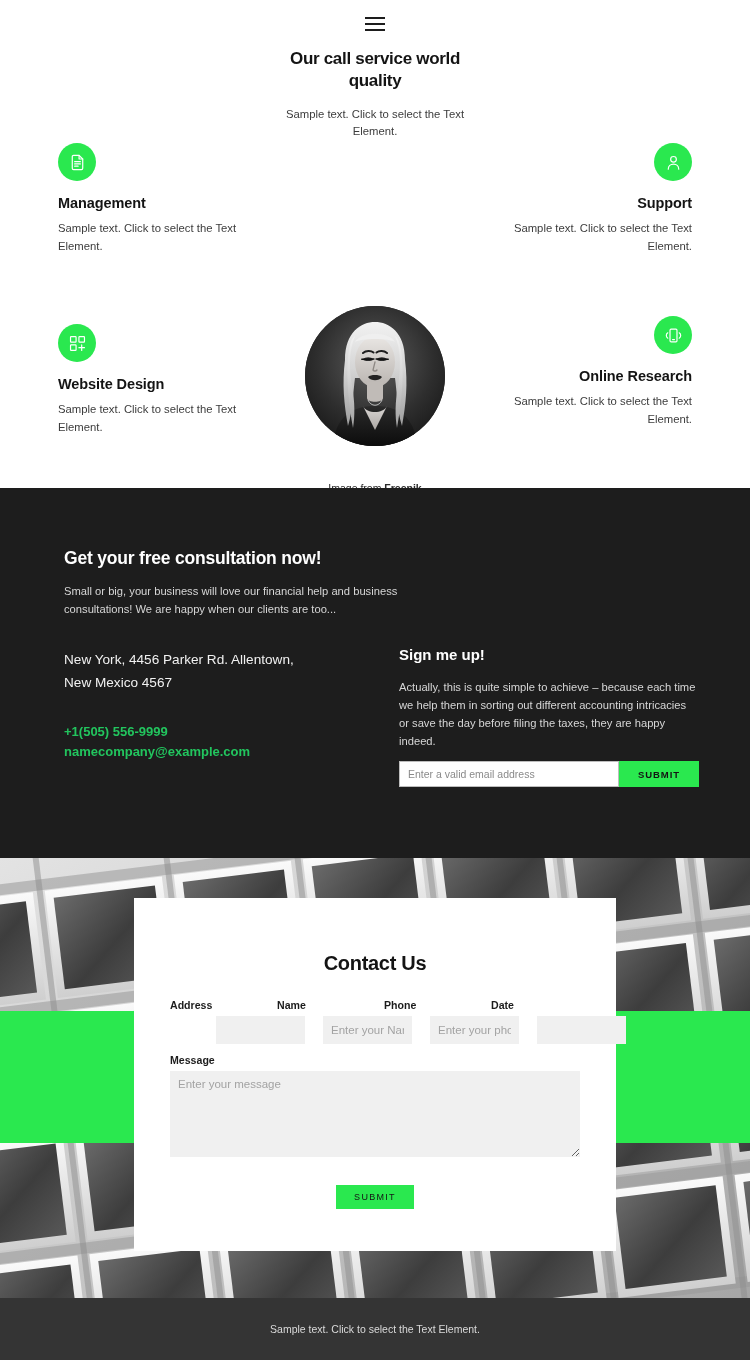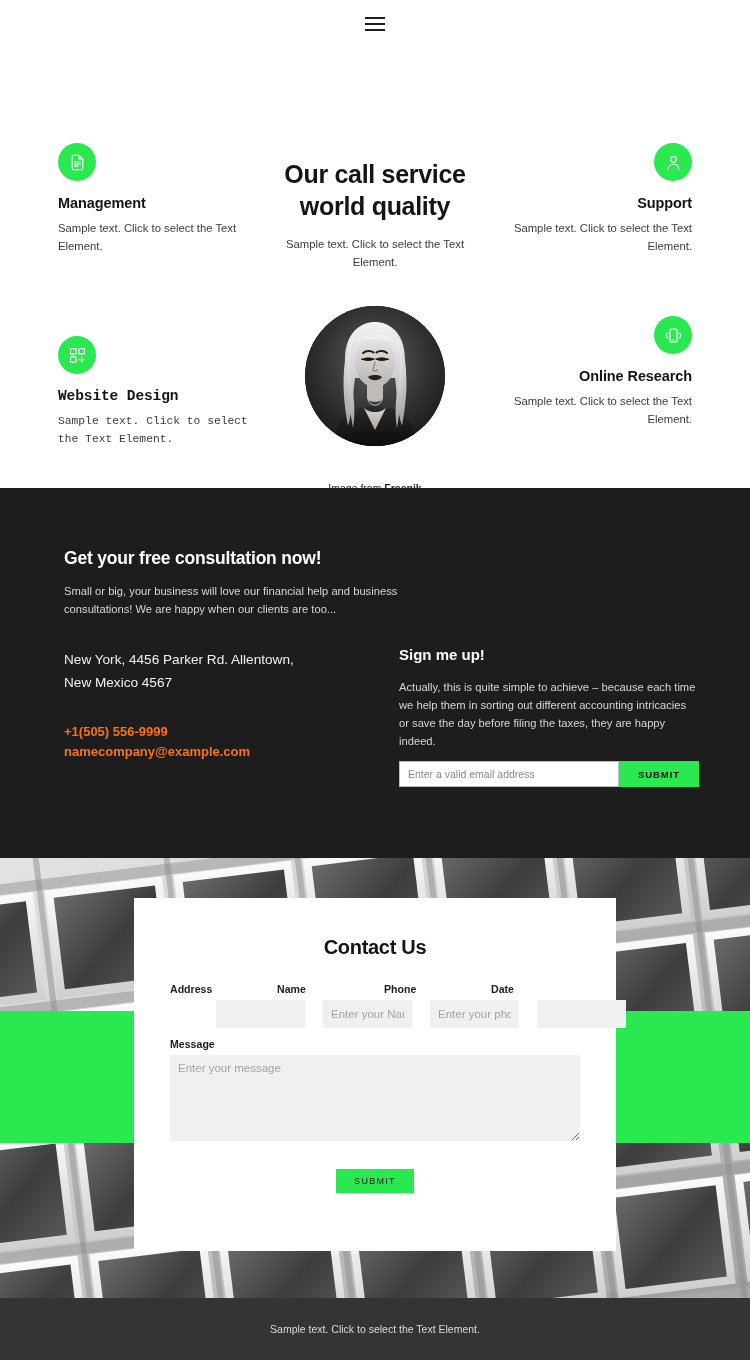--- a/index.html
+++ b/index.html
@@ -79,34 +79,33 @@
   }
   .svc-desc {
     font-size: 11.3px;
     line-height: 1.55;
     color: #3c3c3c;
     margin-top: 9px;
   }
 
   .s-mgmt     { top: 95px;  }
   .s-support  { top: 95px;  }
-  .s-web      { top: 288px; font-family: Liberation Mono, monospace; }
+  .s-web      { top: 276px; }
   .s-research { top: 268px; }
 
   
   .hero-center {
     position: absolute;
     left: 275px;
     width: 200px;
     top: 0;
     text-align: center;
   }
   .hero-title {
-    margin-top: 110px;
-    font-size: 25px;
+    font-size: 17px;
     line-height: 1.28;
     font-weight: bold;
     color: #141414;
     letter-spacing: -0.3px;
   }
   .hero-sub {
     margin-top: 14px;
     font-size: 11.3px;
     line-height: 1.55;
     color: #3c3c3c;
@@ -191,21 +190,21 @@
   .contact-links {
     position: absolute;
     left: 58px;
     top: 228px;
     font-size: 13px;
     font-weight: bold;
     line-height: 1.55;
   }
   .contact-links a {
     display: block;
-    color: #f97316;
+    color: #22c55e;
     text-decoration: none;
   }
 
   .signup-title {
     position: absolute;
     left: 393px;
     top: 152px;
     font-size: 15px;
     font-weight: bold;
     color: #ffffff;
@@ -276,21 +275,21 @@
     background: #2AE84F;
   }
 
   .contact-card {
     position: absolute;
     left: 134px;
     top: 40px;
     width: 482px;
     height: 353px;
     background: #ffffff;
-    padding: 0 36px;
+    padding: 16px 36px;
   }
   .card-title {
     text-align: center;
     font-size: 20px;
     font-weight: bold;
     color: #141414;
     padding-top: 38px;
     letter-spacing: -0.3px;
   }
   .form-grid {

